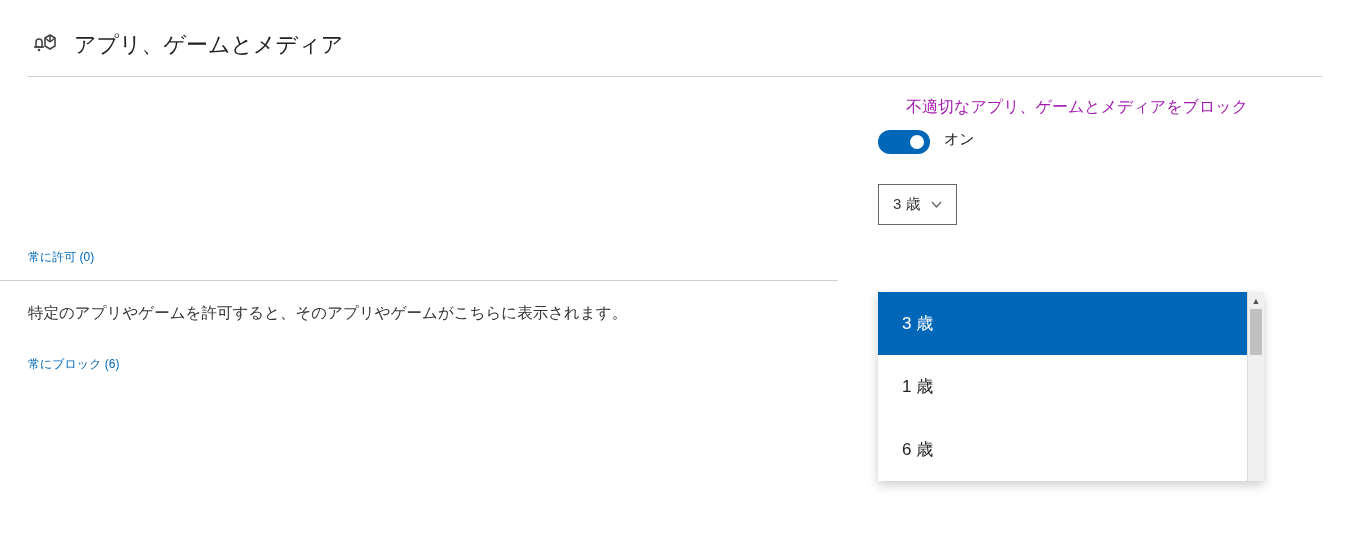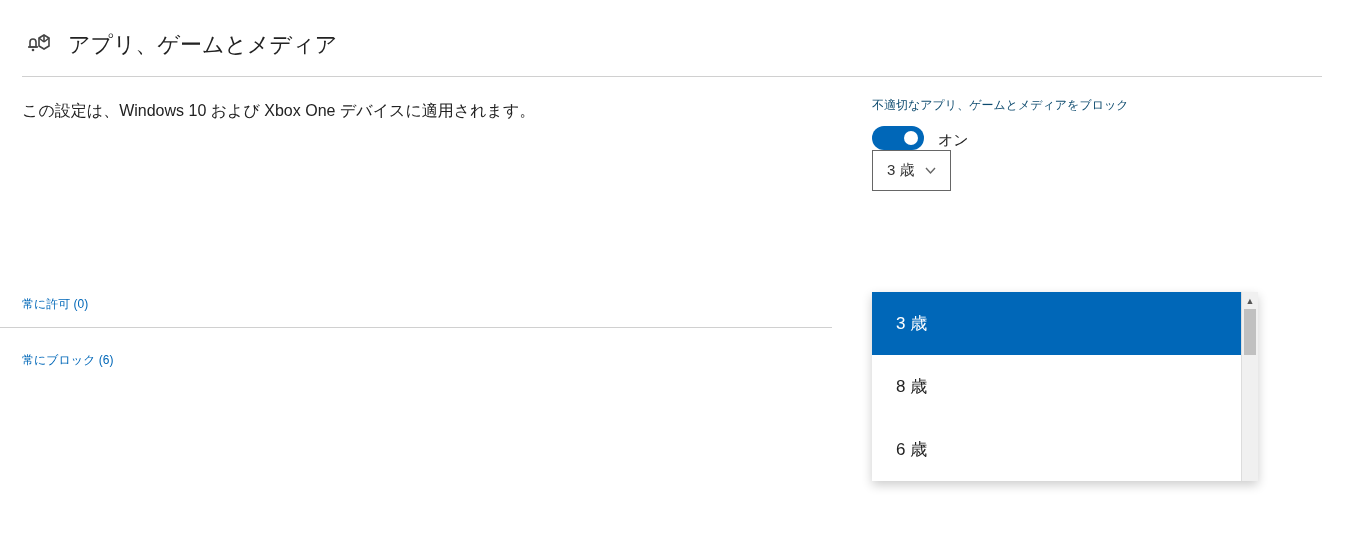--- a/index.html
+++ b/index.html
@@ -5,21 +5,21 @@
   * { box-sizing: border-box; margin: 0; padding: 0; }
   body {
     font-family: "Yu Gothic UI", "Meiryo", "Segoe UI", sans-serif;
     background: #fff;
     color: #333;
     width: 1372px;
     height: 540px;
     overflow: hidden;
   }
   .page {
-    padding: 30px 50px 0 22px;
+    padding: 30px 50px 0 28px;
   }
   .section-header {
     display: flex;
     align-items: center;
     gap: 16px;
     padding-bottom: 16px;
     border-bottom: 1px solid #d0d0d0;
     margin-bottom: 20px;
   }
   .section-header svg { flex: 0 0 auto; }
@@ -40,28 +40,30 @@
     flex: 0 0 400px;
     position: relative;
   }
   .desc {
     font-size: 16px;
     line-height: 1.8;
     color: #222;
     margin-bottom: 18px;
   }
   .side-label {
-    font-size: 12px;
-    color: #0c4a6e;
+    font-size: 16px;
+    color: #a21caf;
     margin-bottom: 12px;
+    margin-left: 28px;
   }
   .toggle-row {
     display: flex;
-    align-items: flex-end;
+    align-items: flex-start;
     gap: 14px;
+    margin-bottom: 30px;
   }
   .toggle {
     width: 52px;
     height: 24px;
     background: #0067b8;
     border-radius: 12px;
     position: relative;
     cursor: pointer;
   }
   .toggle::after {
@@ -170,26 +172,26 @@
       <path d="M22 5 L17 8 L17 16 L22 19 L27 16 L27 8 Z"></path>
       <line x1="22" y1="5" x2="22" y2="12"></line>
       <line x1="17" y1="8" x2="22" y2="12"></line>
       <line x1="27" y1="8" x2="22" y2="12"></line>
     </svg>
     <div class="section-title">アプリ、ゲームとメディア</div>
   </div>
 
   <div class="body">
     <div class="left">
-      <p class="desc">この設定は、Windows 10 および Xbox One デバイスに適用されます。</p>
 
       <div class="spacer"></div>
 
       <a class="link">常に許可 (0)</a>
       <hr class="hr full">
+      <p class="sub-desc">特定のアプリやゲームを許可すると、そのアプリやゲームがこちらに表示されます。</p>
 
       <a class="link">常にブロック (6)</a>
     </div>
 
     <div class="right">
       <div class="side-label">不適切なアプリ、ゲームとメディアをブロック</div>
       <div class="toggle-row">
         <div class="toggle"></div>
         <span class="toggle-label">オン</span>
       </div>
@@ -199,21 +201,21 @@
         <span class="chev">
           <svg width="11" height="11" viewBox="0 0 11 11" fill="none" stroke="#666" stroke-width="1.4">
               <path d="M1 3 L5.5 8 L10 3"></path>
             </svg>
         </span>
       </div>
 
       <div class="dropdown">
         <div class="dd-list">
           <div class="dd-item sel">3 歳</div>
-          <div class="dd-item">8 歳</div>
+          <div class="dd-item">1 歳</div>
           <div class="dd-item">6 歳</div>
           <div class="dd-scroll">
             <div class="dd-scroll-up">▲</div>
             <div class="dd-scroll-thumb"></div>
           </div>
         </div>
       </div>
     </div>
   </div>
 </div>

